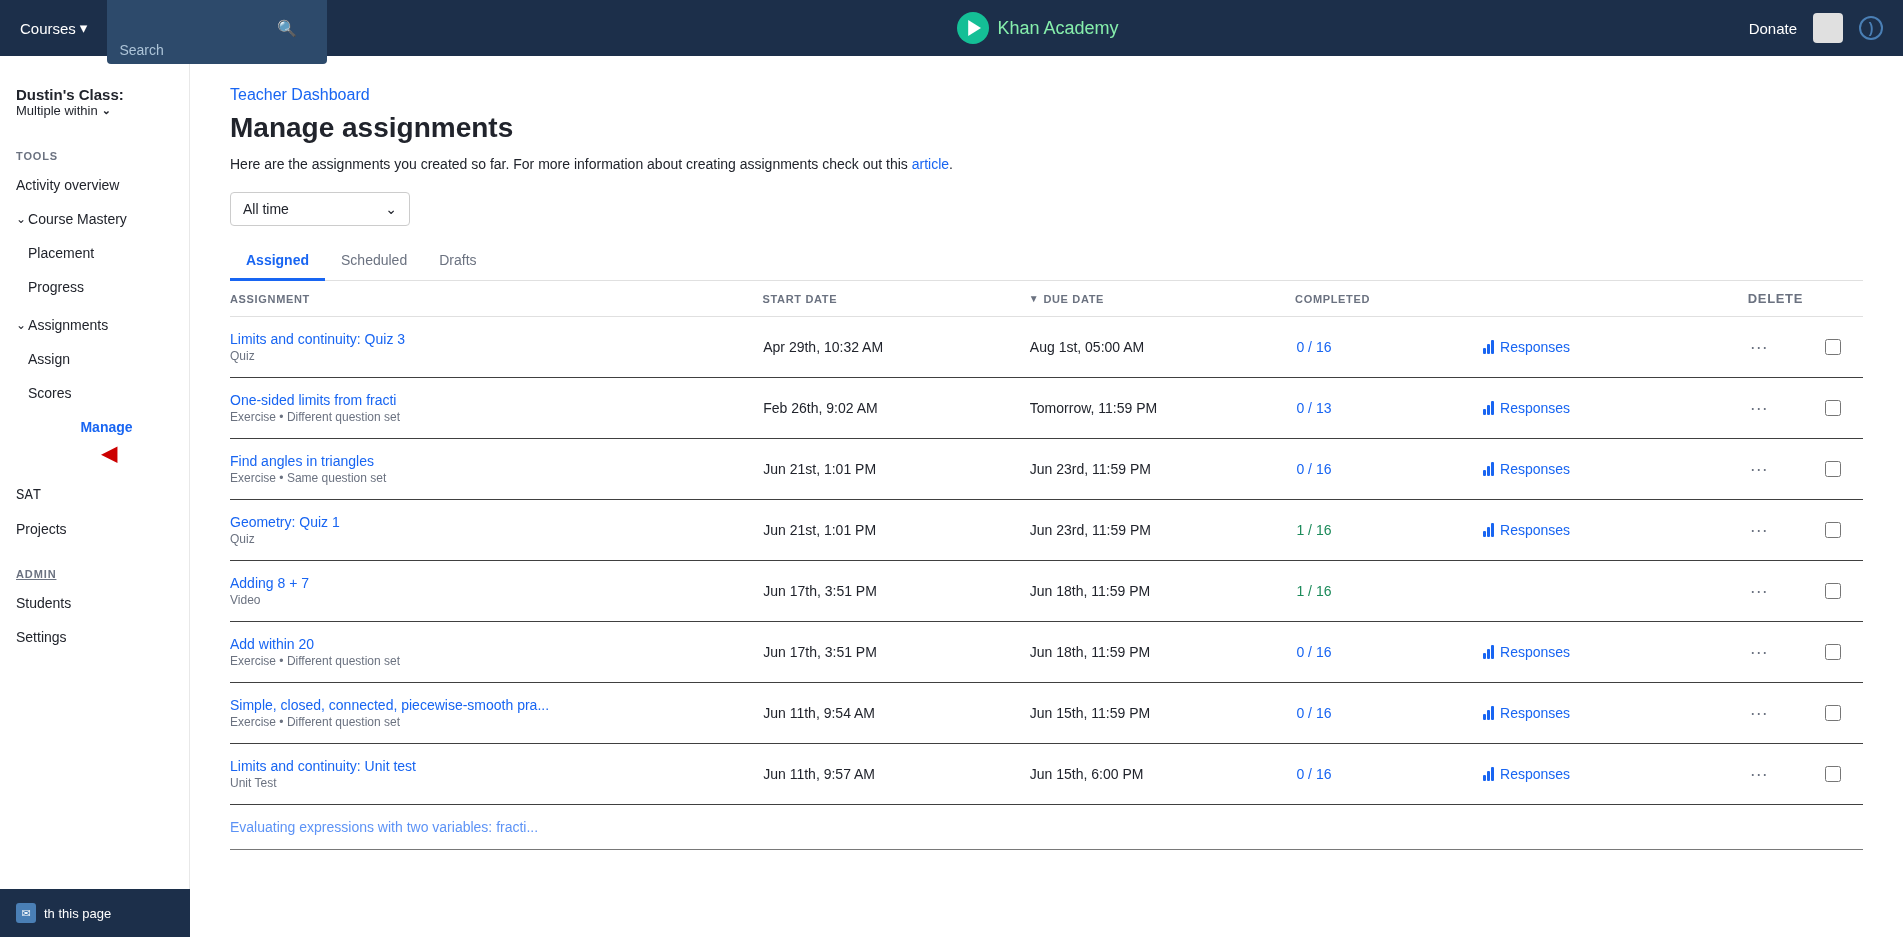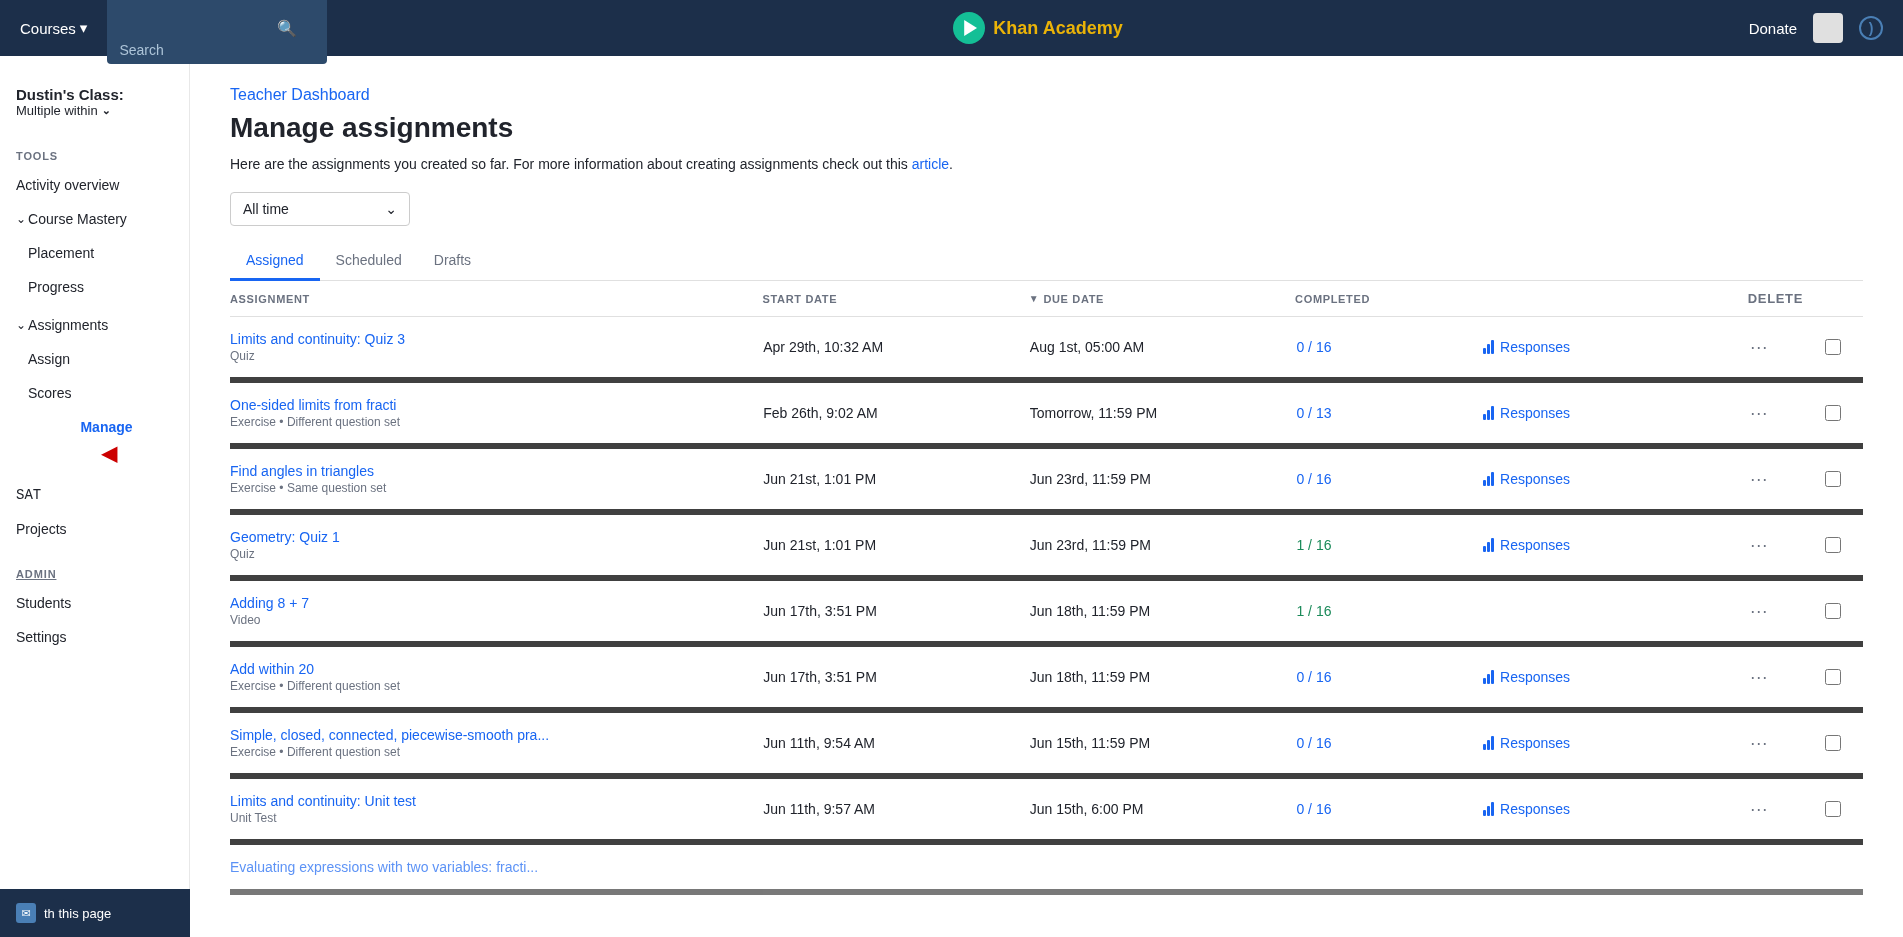--- a/index.html
+++ b/index.html
@@ -44,23 +44,23 @@
       width: 150px;
       margin-top: 43px;
     }
     .nav-search input::placeholder { color: #adc4d8; }
     .nav-logo {
       display: flex;
       align-items: center;
       gap: 8px;
       flex: 1;
       justify-content: center;
-      color: #eab308;
+      color: #86efac;
       font-size: 18px;
-      font-weight: 700;
+      font-weight: 400;
       text-align: right;
     }
     .logo-icon {
       width: 32px;
       height: 32px;
     }
     .nav-right {
       display: flex;
       align-items: center;
       gap: 16px;
@@ -221,21 +221,21 @@
       padding: 10px 16px;
       font-size: 14px;
       color: #6b7280;
       cursor: pointer;
       border-bottom: 3px solid transparent;
       margin-bottom: -1px;
     }
     .tab.active {
       color: #1865f2;
       border-bottom-color: #1865f2;
-      font-weight: 400;
+      font-weight: 700;
     }
 
     
     .table-container {
       width: 100%;
     }
     .table-header {
       display: grid;
       grid-template-columns: 2fr 1fr 1fr 0.7fr 1fr 0.2fr 60px;
       padding: 10px 0;
@@ -244,21 +244,21 @@
       font-weight: 700;
       color: #6b7280;
       text-transform: uppercase;
       letter-spacing: 0.06em;
       align-items: center;
     }
     .table-row {
       display: grid;
       grid-template-columns: 2fr 1fr 1fr 0.7fr 1fr 0.2fr 60px;
       padding: 14px 0;
-      border-bottom: 6px solid #404040;
+      border-bottom: 1px solid #404040;
       align-items: center;
     }
     .assignment-name {
       color: #1865f2;
       font-size: 14px;
       font-weight: 500;
       cursor: pointer;
     }
     .assignment-type {
       font-size: 12px;

